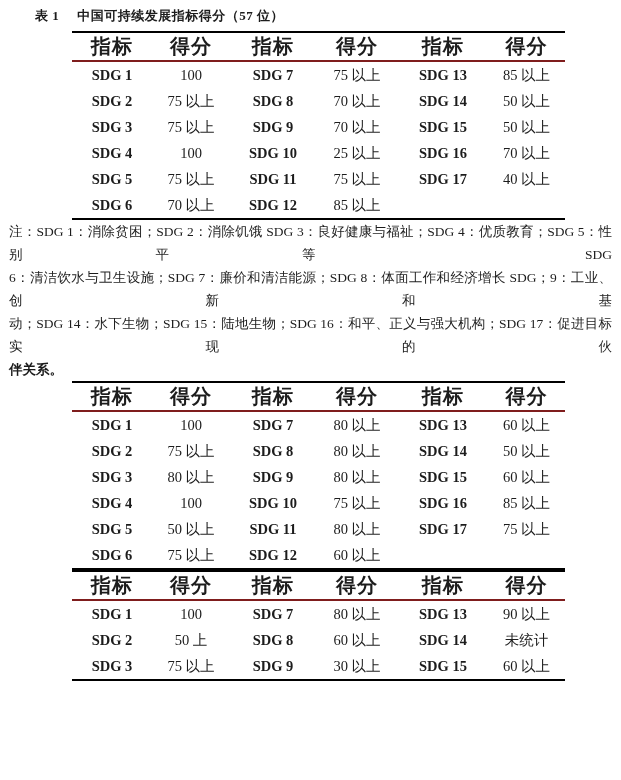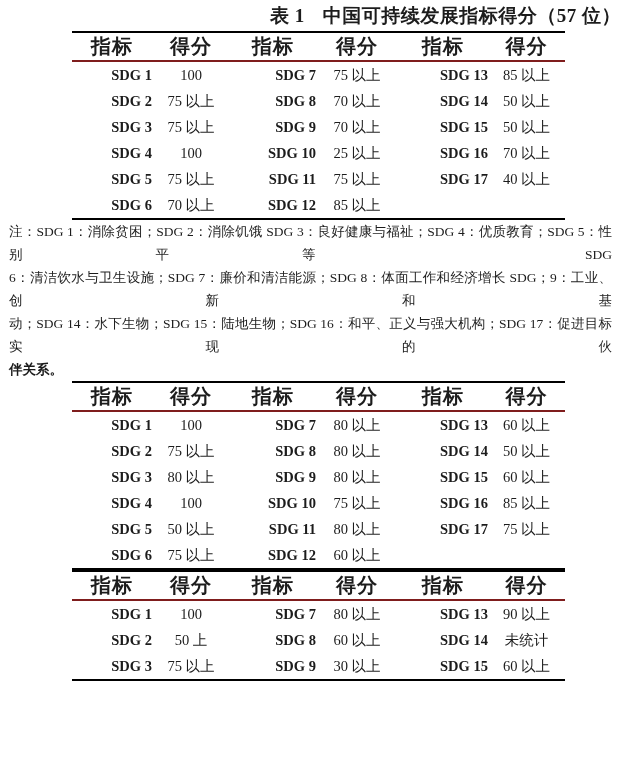--- a/index.html
+++ b/index.html
@@ -14,26 +14,27 @@
     font-family: "Liberation Serif", "DejaVu Serif", serif;
     color: #1c1c1c;
   }
   .page {
     width: 621px;
     height: 780px;
     box-sizing: border-box;
     padding-top: 6px;
   }
   .caption {
-    text-align: right;
+    text-align: left;
     font-weight: bold;
-    font-size: 19px;
+    font-size: 13px;
     line-height: 20px;
     letter-spacing: 0.5px;
     white-space: nowrap;
+    margin-left: 35px;
   }
   .caption .cap-gap {
     display: inline-block;
     width: 18px;
   }
   #caption-1 { margin-top: 0; margin-bottom: 5px; }
   #caption-2 { margin-top: 9px; margin-bottom: 0; }
   #caption-3 { margin-top: 18px; margin-bottom: 2px; }
 
   table.sdg-table {
@@ -57,21 +58,20 @@
   }
   table.sdg-table tbody td {
     height: 26px;
     text-align: center;
     vertical-align: middle;
     padding: 0;
     white-space: nowrap;
   }
   table.sdg-table td.sdg-label {
     font-weight: bold;
-    text-align: right;
   }
   table.sdg-table td.score-value {
     font-weight: normal;
   }
 
   .note {
     margin-top: 0;
     padding: 0 9px;
     font-size: 13.5px;
     line-height: 23px;

